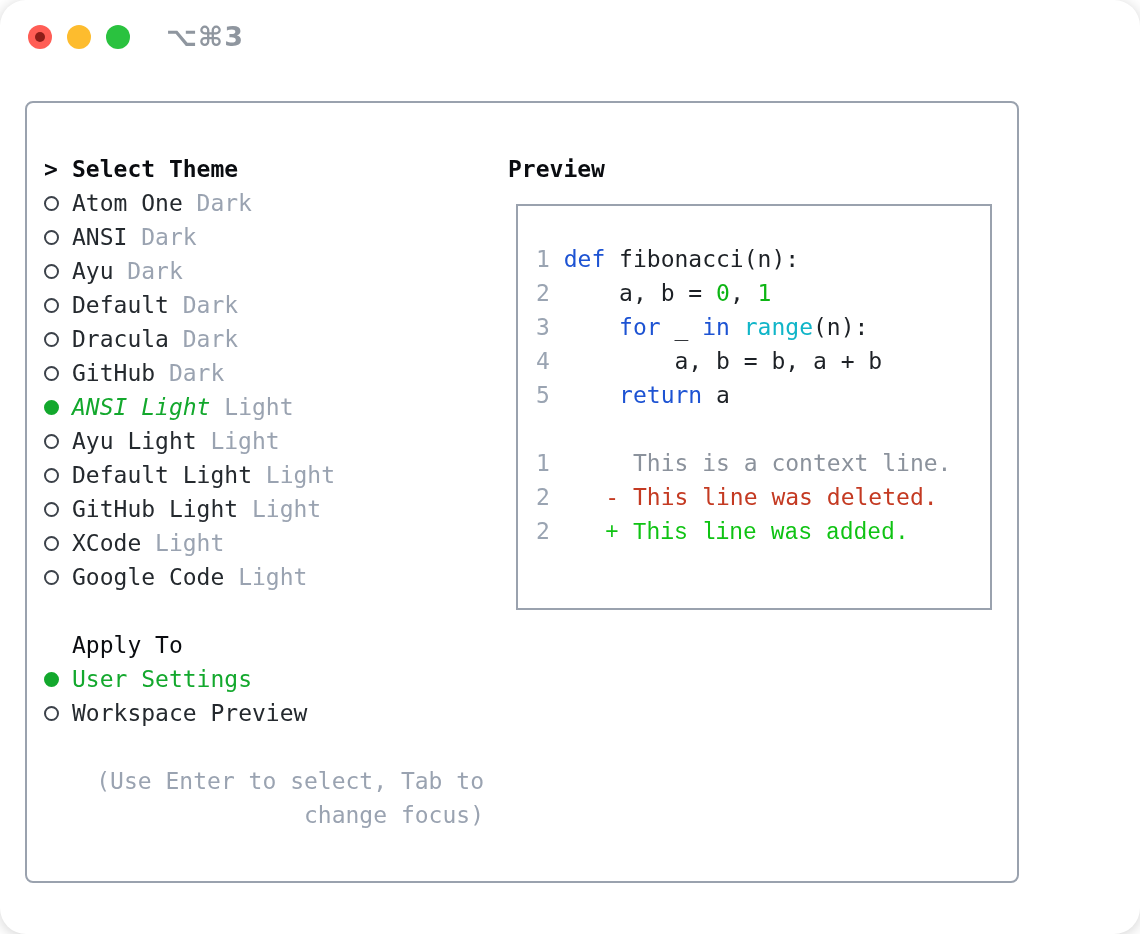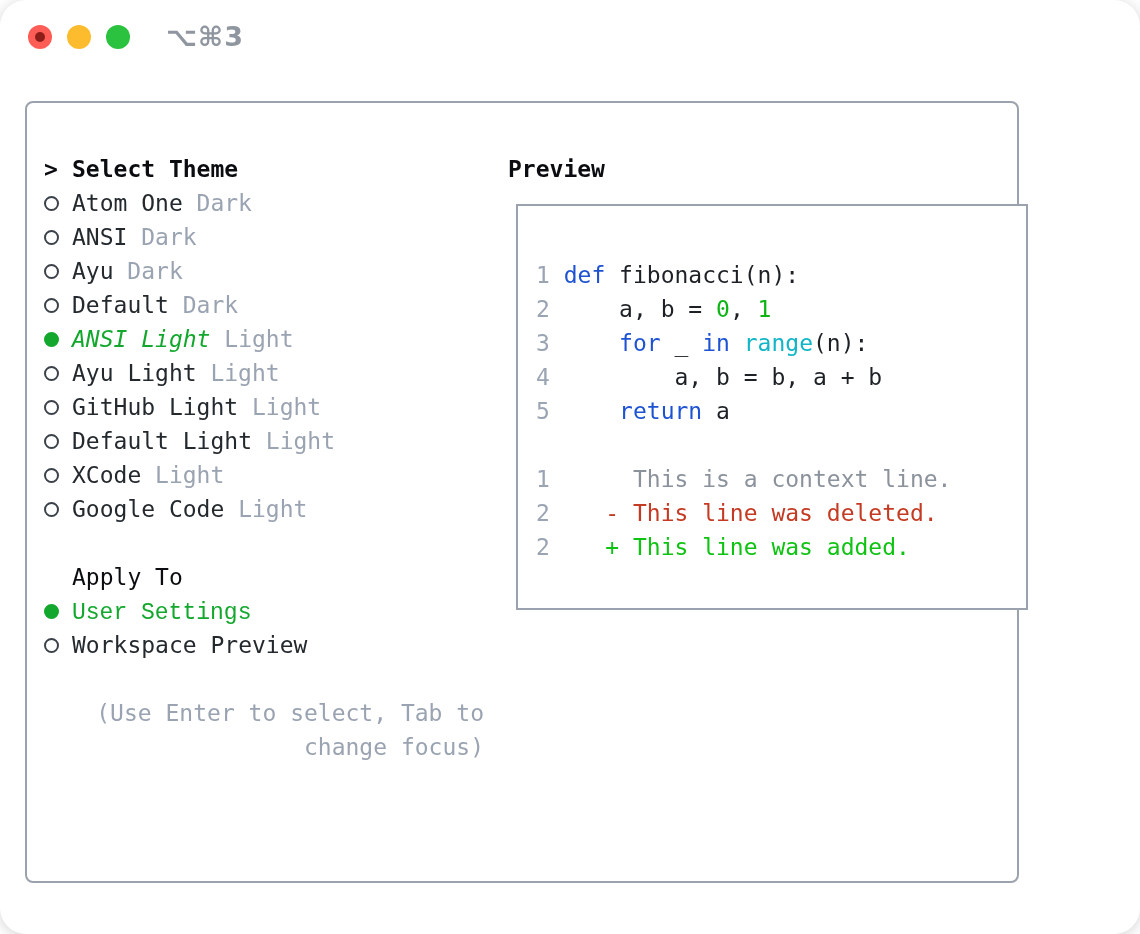--- a/index.html
+++ b/index.html
@@ -30,37 +30,37 @@
   .row{height:34px;line-height:34px;font-size:23px;color:var(--text);white-space:pre;}
   .row.spacer{height:34px;}
   .title-row{font-weight:bold;color:var(--heading);}
   .prefix{display:inline-block;width:28px;font-weight:bold;color:var(--heading);}
   .radio{display:inline-block;width:15px;height:15px;border-radius:50%;
          border:2px solid #3c424a;margin-right:13px;vertical-align:baseline;position:relative;top:0px;}
   .theme-row .tvariant,.muted{color:var(--muted);}
   .theme-row .tvariant{margin-left:13.8px;}
   .theme-row.selected .tname{color:var(--sel);font-style:italic;}
   .theme-row.selected .radio,.opt-row.selected .radio{background:var(--sel);border-color:var(--sel);}
-  .opt-row.selected .oname{color:var(--sel);font-family:Liberation Mono, monospace;}
+  .opt-row.selected .oname{color:var(--sel);}
   .apply-title{padding-left:28px;color:var(--heading);}
   .help{margin-top:0;font-size:23px;line-height:34px;color:var(--muted);width:440px;
         white-space:normal;word-spacing:normal;text-align:right;}
   
-  .preview-box{margin-left:8px;margin-top:18px;width:512px;height:406px;
+  .preview-box{margin-left:8px;margin-top:18px;width:476px;height:406px;
                border:2px solid var(--panel-border);background:#fff;
-               padding:52px 0 46px 18px;overflow:hidden;}
+               padding:36px 0 46px 18px;overflow:hidden;}
   .pline{height:34px;line-height:34px;font-size:23px;white-space:pre;}
   .tok-ln{color:var(--ln);}
   .tok-kw{color:var(--kw);}
   .tok-fn{color:var(--fn);}
   .tok-lit{color:var(--lit);}
   .tok-code{color:var(--code);}
   .tok-ctx{color:var(--ctx);}
   .tok-del{color:var(--del);}
-  .tok-add{color:var(--add);}
+  .tok-add{color:var(--add);font-family:Liberation Mono, monospace;}
 </style>
 </head>
 <body>
 
 <div class="window">
 
   <span class="tl tl-red">
       <span class="dot"></span>
     </span>
   <span class="tl tl-yellow"></span>
@@ -69,24 +69,26 @@
 
   <div class="panel">
 
     <div class="col-left">
       <div class="row title-row"><span class="prefix">&gt;</span><span>Select Theme</span></div>
 
       <div class="row theme-row"><span class="radio"></span><span class="tname">Atom One</span><span class="tvariant">Dark</span></div>
       <div class="row theme-row"><span class="radio"></span><span class="tname">ANSI</span><span class="tvariant">Dark</span></div>
       <div class="row theme-row"><span class="radio"></span><span class="tname">Ayu</span><span class="tvariant">Dark</span></div>
       <div class="row theme-row"><span class="radio"></span><span class="tname">Default</span><span class="tvariant">Dark</span></div>
+      <div class="row theme-row"><span class="radio"></span><span class="tname">Dracula</span><span class="tvariant">Dark</span></div>
+      <div class="row theme-row"><span class="radio"></span><span class="tname">GitHub</span><span class="tvariant">Dark</span></div>
       <div class="row theme-row selected"><span class="radio"></span><span class="tname">ANSI Light</span><span class="tvariant">Light</span></div>
       <div class="row theme-row"><span class="radio"></span><span class="tname">Ayu Light</span><span class="tvariant">Light</span></div>
+      <div class="row theme-row"><span class="radio"></span><span class="tname">Default Light</span><span class="tvariant">Light</span></div>
       <div class="row theme-row"><span class="radio"></span><span class="tname">GitHub Light</span><span class="tvariant">Light</span></div>
-      <div class="row theme-row"><span class="radio"></span><span class="tname">Default Light</span><span class="tvariant">Light</span></div>
       <div class="row theme-row"><span class="radio"></span><span class="tname">XCode</span><span class="tvariant">Light</span></div>
       <div class="row theme-row"><span class="radio"></span><span class="tname">Google Code</span><span class="tvariant">Light</span></div>
 
       <div class="row spacer"></div>
 
       <div class="row apply-title">Apply To</div>
       <div class="row opt-row selected"><span class="radio"></span><span class="oname">User Settings</span></div>
       <div class="row opt-row"><span class="radio"></span><span class="oname">Workspace Preview</span></div>
 
       <div class="row spacer"></div>

